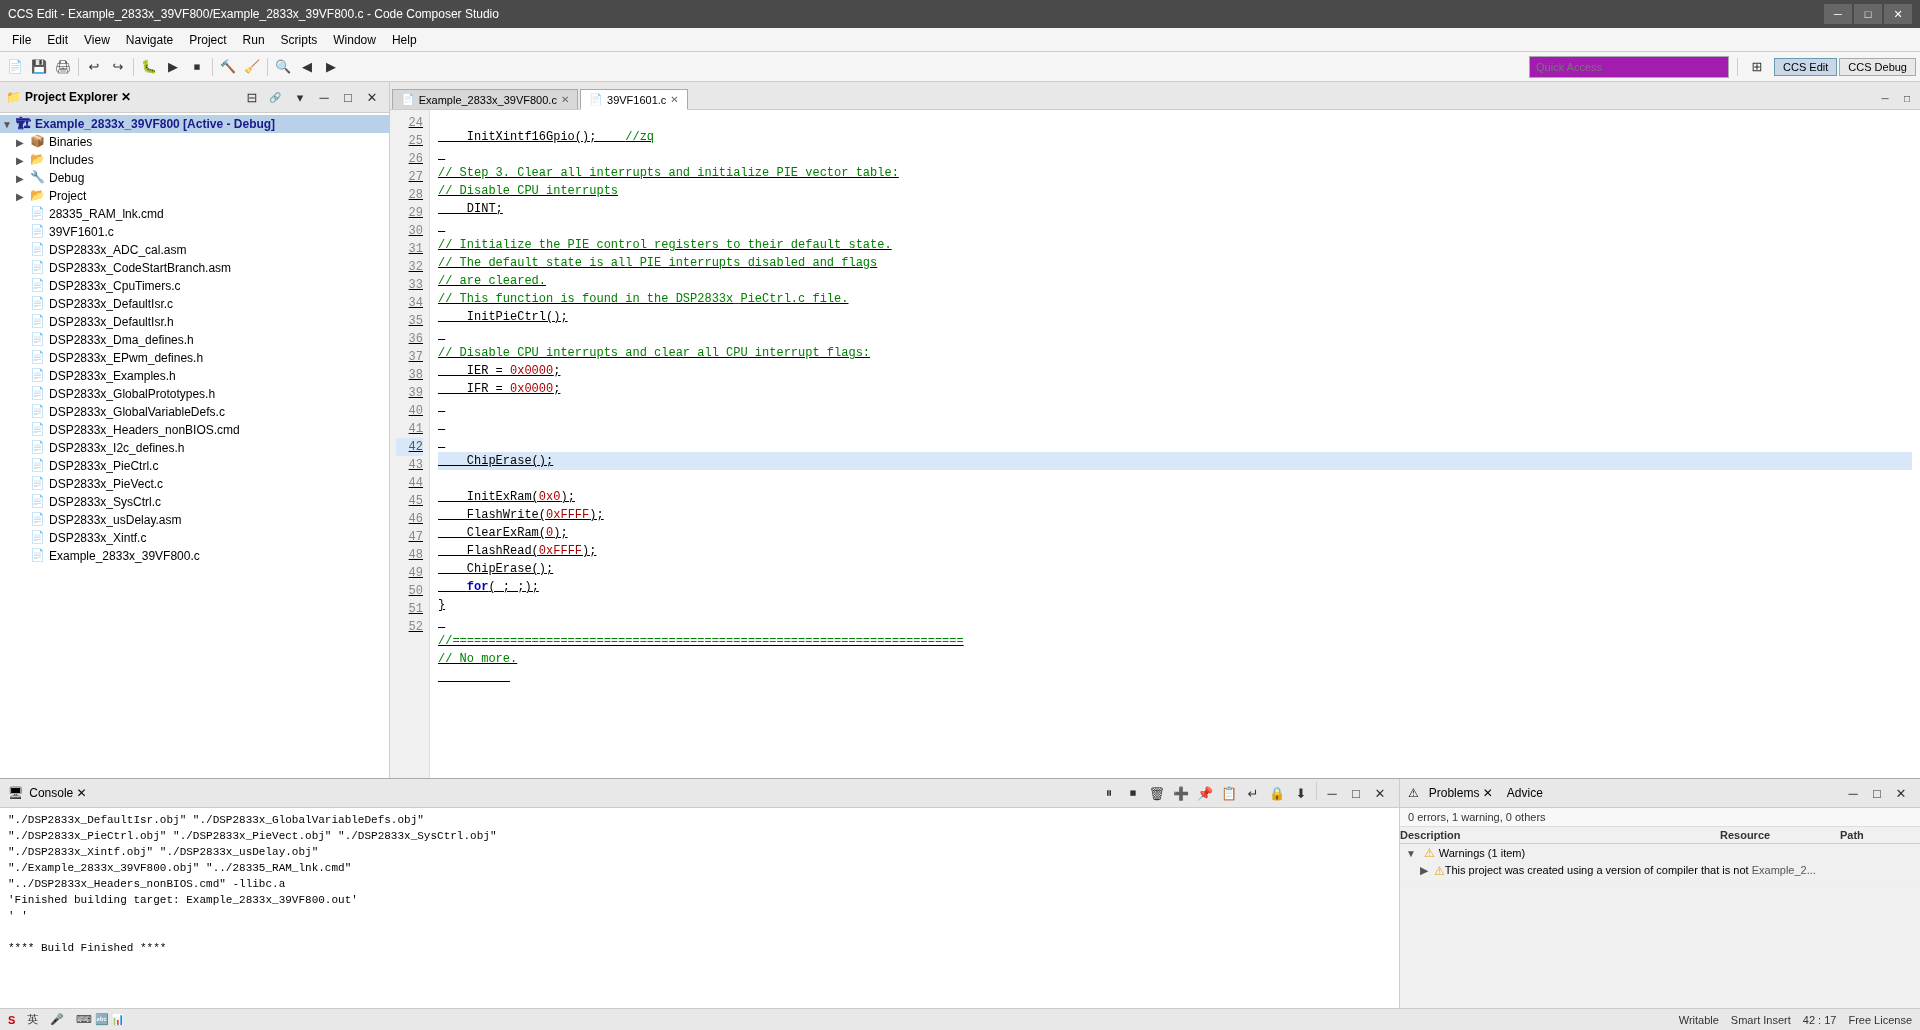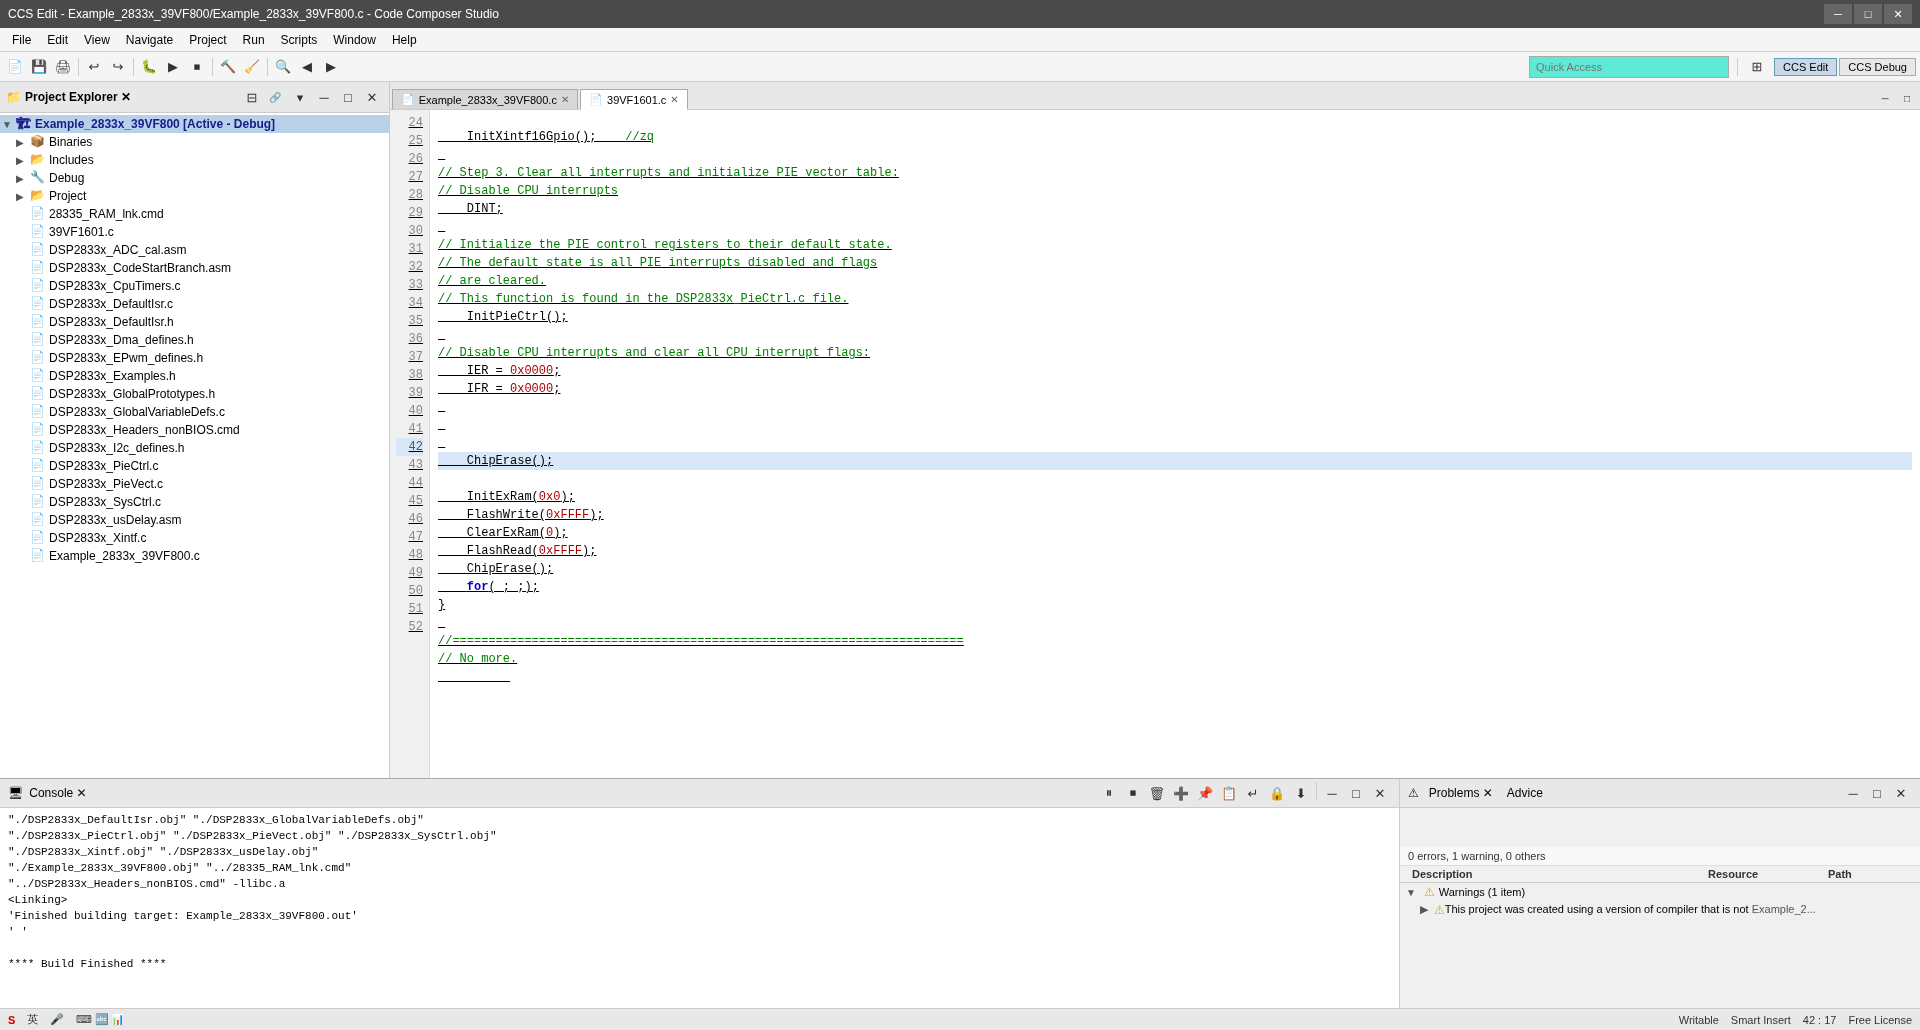--- a/index.html
+++ b/index.html
@@ -13,21 +13,21 @@
     
     #menu-bar { background: #f5f5f5; border-bottom: 1px solid #ccc; height: 24px; display: flex; align-items: center; padding: 0 4px; }
     .menu-item { padding: 2px 8px; font-size: 12px; cursor: pointer; }
 
     
     #toolbar { background: #f5f5f5; border-bottom: 1px solid #ccc; height: 30px; display: flex; align-items: center; padding: 0 4px; gap: 2px; justify-content: space-between; }
     .toolbar-group { display: flex; align-items: center; gap: 2px; }
     .tb-btn { width: 22px; height: 22px; background: none; border: 1px solid transparent; cursor: pointer; font-size: 13px; display: flex; align-items: center; justify-content: center; color: #333; }
     .tb-sep { width: 1px; height: 18px; background: #ccc; margin: 0 2px; }
     .quick-access-area { display: flex; align-items: center; gap: 6px; }
-    .quick-access-input { width: 200px; height: 22px; border: 1px solid #aaa; padding: 0 6px; font-size: 11px; background: #5eead4; }
+    .quick-access-input { width: 200px; height: 22px; border: 1px solid #aaa; padding: 0 6px; font-size: 11px; background: #a21caf; }
     .perspective-btns { display: flex; gap: 2px; }
     .persp-btn { padding: 2px 8px; font-size: 11px; border: 1px solid #aaa; background: #e8e8e8; cursor: pointer; }
     .persp-btn.active { background: #c8d8e8; border-color: #6a9ab0; }
 
     
     #main-layout { display: flex; flex-direction: column; height: calc(1030px - 82px); }
     #editor-area { display: flex; flex: 1; overflow: hidden; }
 
     
     #project-explorer { width: 390px; min-width: 390px; border-right: 1px solid #ccc; background: #f5f5f5; display: flex; flex-direction: column; height: 100%; }
@@ -65,23 +65,23 @@
     #console-panel { flex: 1; background: white; display: flex; flex-direction: column; border-right: 1px solid #ccc; }
     #console-header { background: #e8e8e8; border-bottom: 1px solid #ccc; padding: 3px 8px; display: flex; align-items: center; justify-content: space-between; font-size: 12px; }
     #console-header-left { display: flex; align-items: center; gap: 6px; }
     #console-toolbar { display: flex; gap: 2px; }
     #console-content { flex: 1; overflow: auto; padding: 4px 8px; font-family: 'Courier New', monospace; font-size: 11px; line-height: 16px; background: white; }
     
     #problems-panel { width: 520px; min-width: 520px; display: flex; flex-direction: column; }
     #problems-header { background: #e8e8e8; border-bottom: 1px solid #ccc; padding: 3px 8px; display: flex; align-items: center; justify-content: space-between; font-size: 12px; }
     #problems-header-left { display: flex; align-items: center; gap: 10px; }
     #problems-toolbar { display: flex; gap: 2px; }
-    #problems-summary { padding: 3px 8px; font-size: 11px; color: #333; border-bottom: 1px solid #ddd; background: #f8f8f8; margin-top: 39px; }
+    #problems-summary { padding: 3px 8px; font-size: 11px; color: #333; border-bottom: 1px solid #ddd; background: #f8f8f8; }
     #problems-table { flex: 1; overflow: auto; }
-    .problems-col-header { display: flex; background: #f0f0f0; border-bottom: 1px solid #ccc; padding: 2px 12px; font-size: 11px; font-weight: bold; color: #333; }
+    .problems-col-header { display: flex; background: #f0f0f0; border-bottom: 1px solid #ccc; padding: 2px 0; font-size: 11px; font-weight: bold; color: #333; }
     .col-desc { flex: 1; }
     .col-res { width: 120px; }
     .col-path { width: 80px; }
     .problem-item { display: flex; padding: 2px 6px; font-size: 11px; border-bottom: 1px solid #eee; cursor: pointer; align-items: flex-start; }
     .problem-expand { width: 14px; color: #555; }
     .warn-icon { color: #e8a000; font-size: 12px; }
     .problem-text { flex: 1; font-size: 11px; }
     .problem-text .truncated { color: #555; }
 
     
@@ -424,21 +424,20 @@
           <button class="tb-btn">□</button>
           <button class="tb-btn">✕</button>
         </div>
       </div>
       <div id="console-content">
         <div>"./DSP2833x_DefaultIsr.obj" "./DSP2833x_GlobalVariableDefs.obj"</div>
         <div>"./DSP2833x_PieCtrl.obj" "./DSP2833x_PieVect.obj" "./DSP2833x_SysCtrl.obj"</div>
         <div>"./DSP2833x_Xintf.obj" "./DSP2833x_usDelay.obj"</div>
         <div>"./Example_2833x_39VF800.obj" "../28335_RAM_lnk.cmd"</div>
         <div>"../DSP2833x_Headers_nonBIOS.cmd"  -llibc.a</div>
-        <div>&lt;Linking&gt;</div>
         <div>'Finished building target: Example_2833x_39VF800.out'</div>
         <div>' '</div>
         <div>&nbsp;</div>
         <div>**** Build Finished ****</div>
       </div>
     </div>
 
     <div id="problems-panel">
       <div id="problems-header">
         <div id="problems-header-left">

